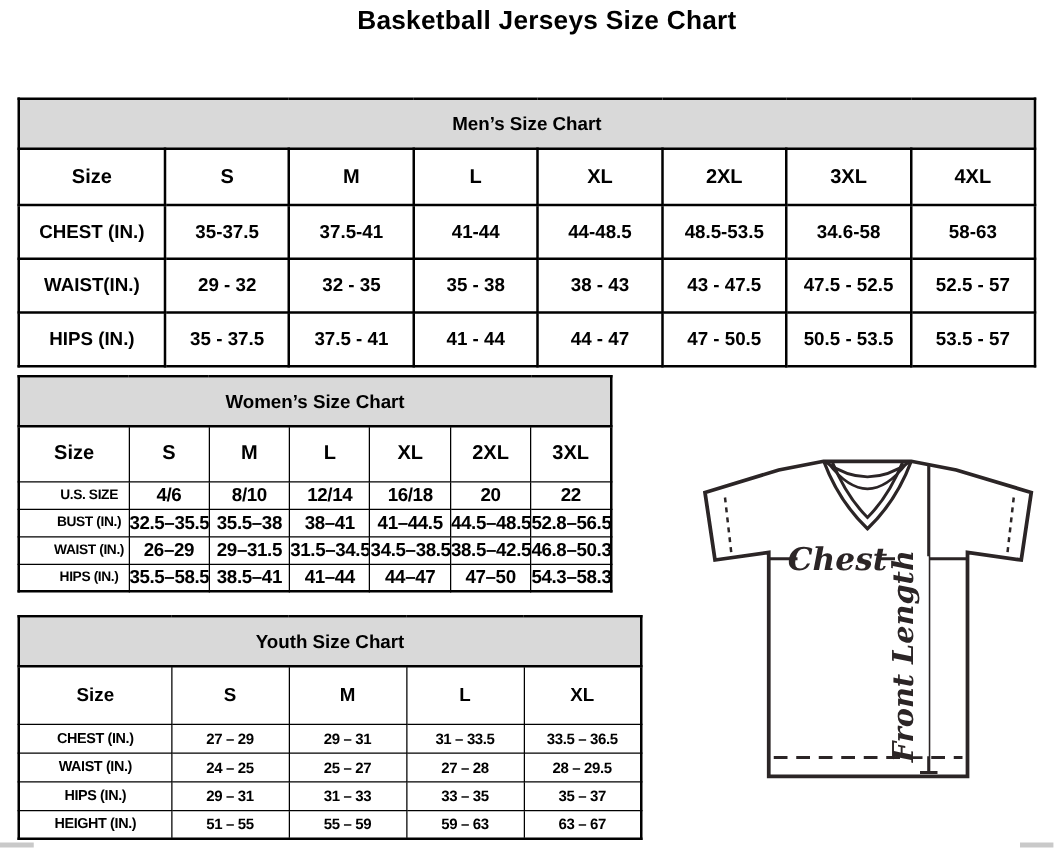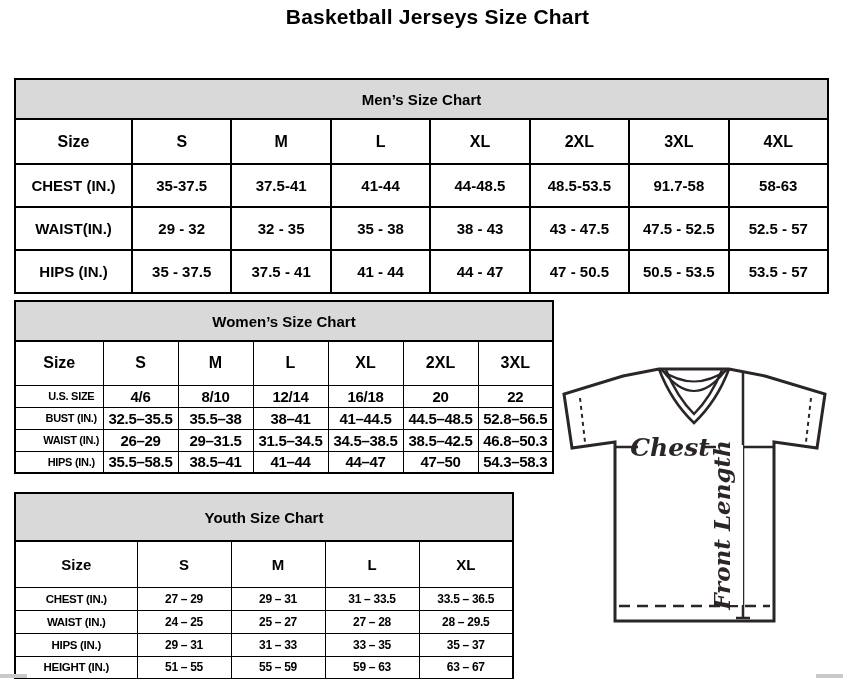--- a/index.html
+++ b/index.html
@@ -23,35 +23,35 @@
   }
   
   #men-table{left:14px;top:62px;width:815px;margin-top:16px;}
   #men-table td{border:2px solid #000;}
   #men-table tr.caption-row{height:40px;}
   #men-table tr.cols-row{height:45px;}
   #men-table tr.cols-row td{font-size:16px;}
   #men-table tr.data-row{height:43px;}
   #men-table tr.data-row td{font-size:15px;}
   
-  #women-table{left:14px;top:300px;width:540px;}
+  #women-table{left:14px;top:300px;width:476px;}
   #women-table td{border:1px solid #000;}
   #women-table{border:2px solid #000;}
   #women-table tr.caption-row{height:40px;}
   #women-table tr.caption-row td{border:2px solid #000;}
   #women-table tr.cols-row{height:44px;}
   #women-table tr.cols-row td{font-size:16px;}
   #women-table tr.data-row{height:22px;}
   #women-table tr.data-row td{font-size:15px;letter-spacing:-0.3px;}
   #women-table tr.data-row td.row-label{font-size:11px;padding-left:24px;}
   
   #youth-table{left:14px;top:492px;width:500px;}
   #youth-table td{border:1px solid #000;}
   #youth-table{border:2px solid #000;}
-  #youth-table tr.caption-row{height:48px;}
+  #youth-table tr.caption-row{height:40px;}
   #youth-table tr.caption-row td{border:2px solid #000;}
   #youth-table tr.cols-row{height:46px;}
   #youth-table tr.cols-row td{font-size:15px;}
   #youth-table tr.data-row{height:23px;}
   #youth-table tr.data-row td{font-size:12px;letter-spacing:-0.3px;}
   #youth-table tr.data-row td.row-label{font-size:11.5px;}
   
   #jersey-wrap{position:absolute;left:553px;top:357px;width:290px;height:300px;}
   #jersey-wrap svg{display:block;}
   .diagram-label{
@@ -95,21 +95,21 @@
       <td>3XL</td>
       <td>4XL</td>
     </tr>
     <tr class="data-row">
       <td class="row-label">CHEST (IN.)</td>
       <td>35-37.5</td>
       <td>37.5-41</td>
       <td>41-44</td>
       <td>44-48.5</td>
       <td>48.5-53.5</td>
-      <td>91.7-58</td>
+      <td>34.6-58</td>
       <td>58-63</td>
     </tr>
     <tr class="data-row">
       <td class="row-label">WAIST(IN.)</td>
       <td>29 - 32</td>
       <td>32 - 35</td>
       <td>35 - 38</td>
       <td>38 - 43</td>
       <td>43 - 47.5</td>
       <td>47.5 - 52.5</td>

